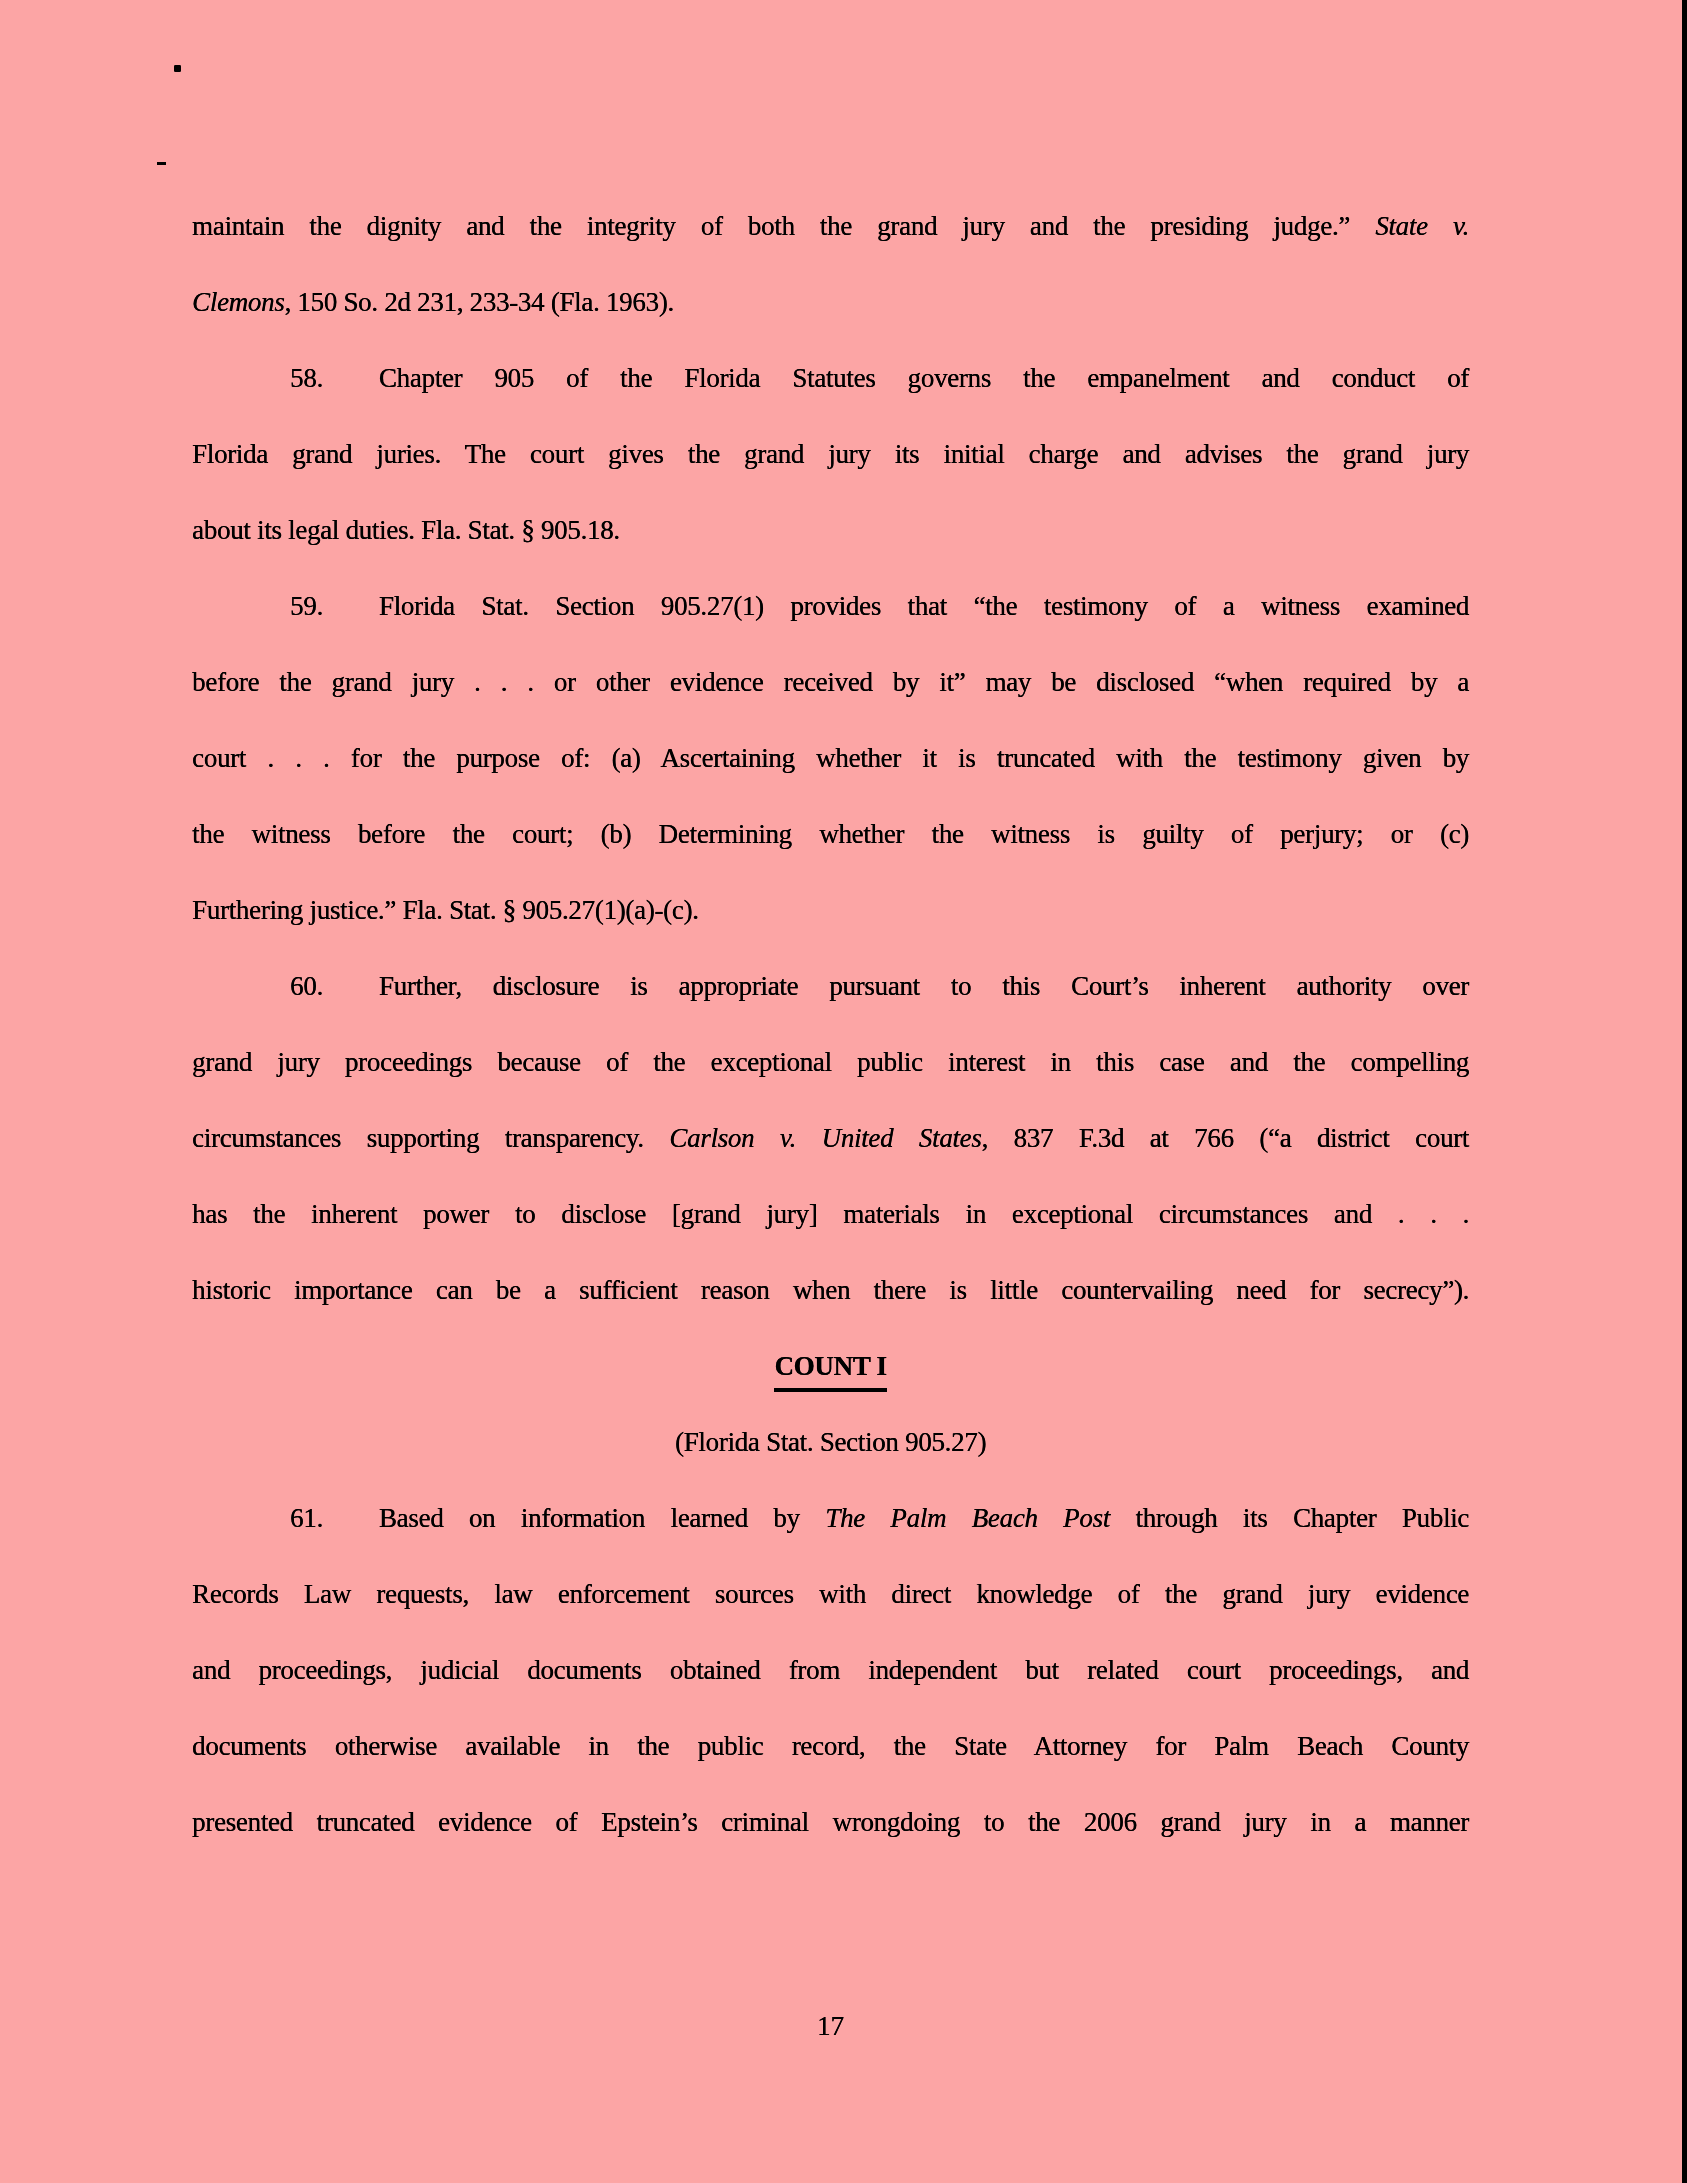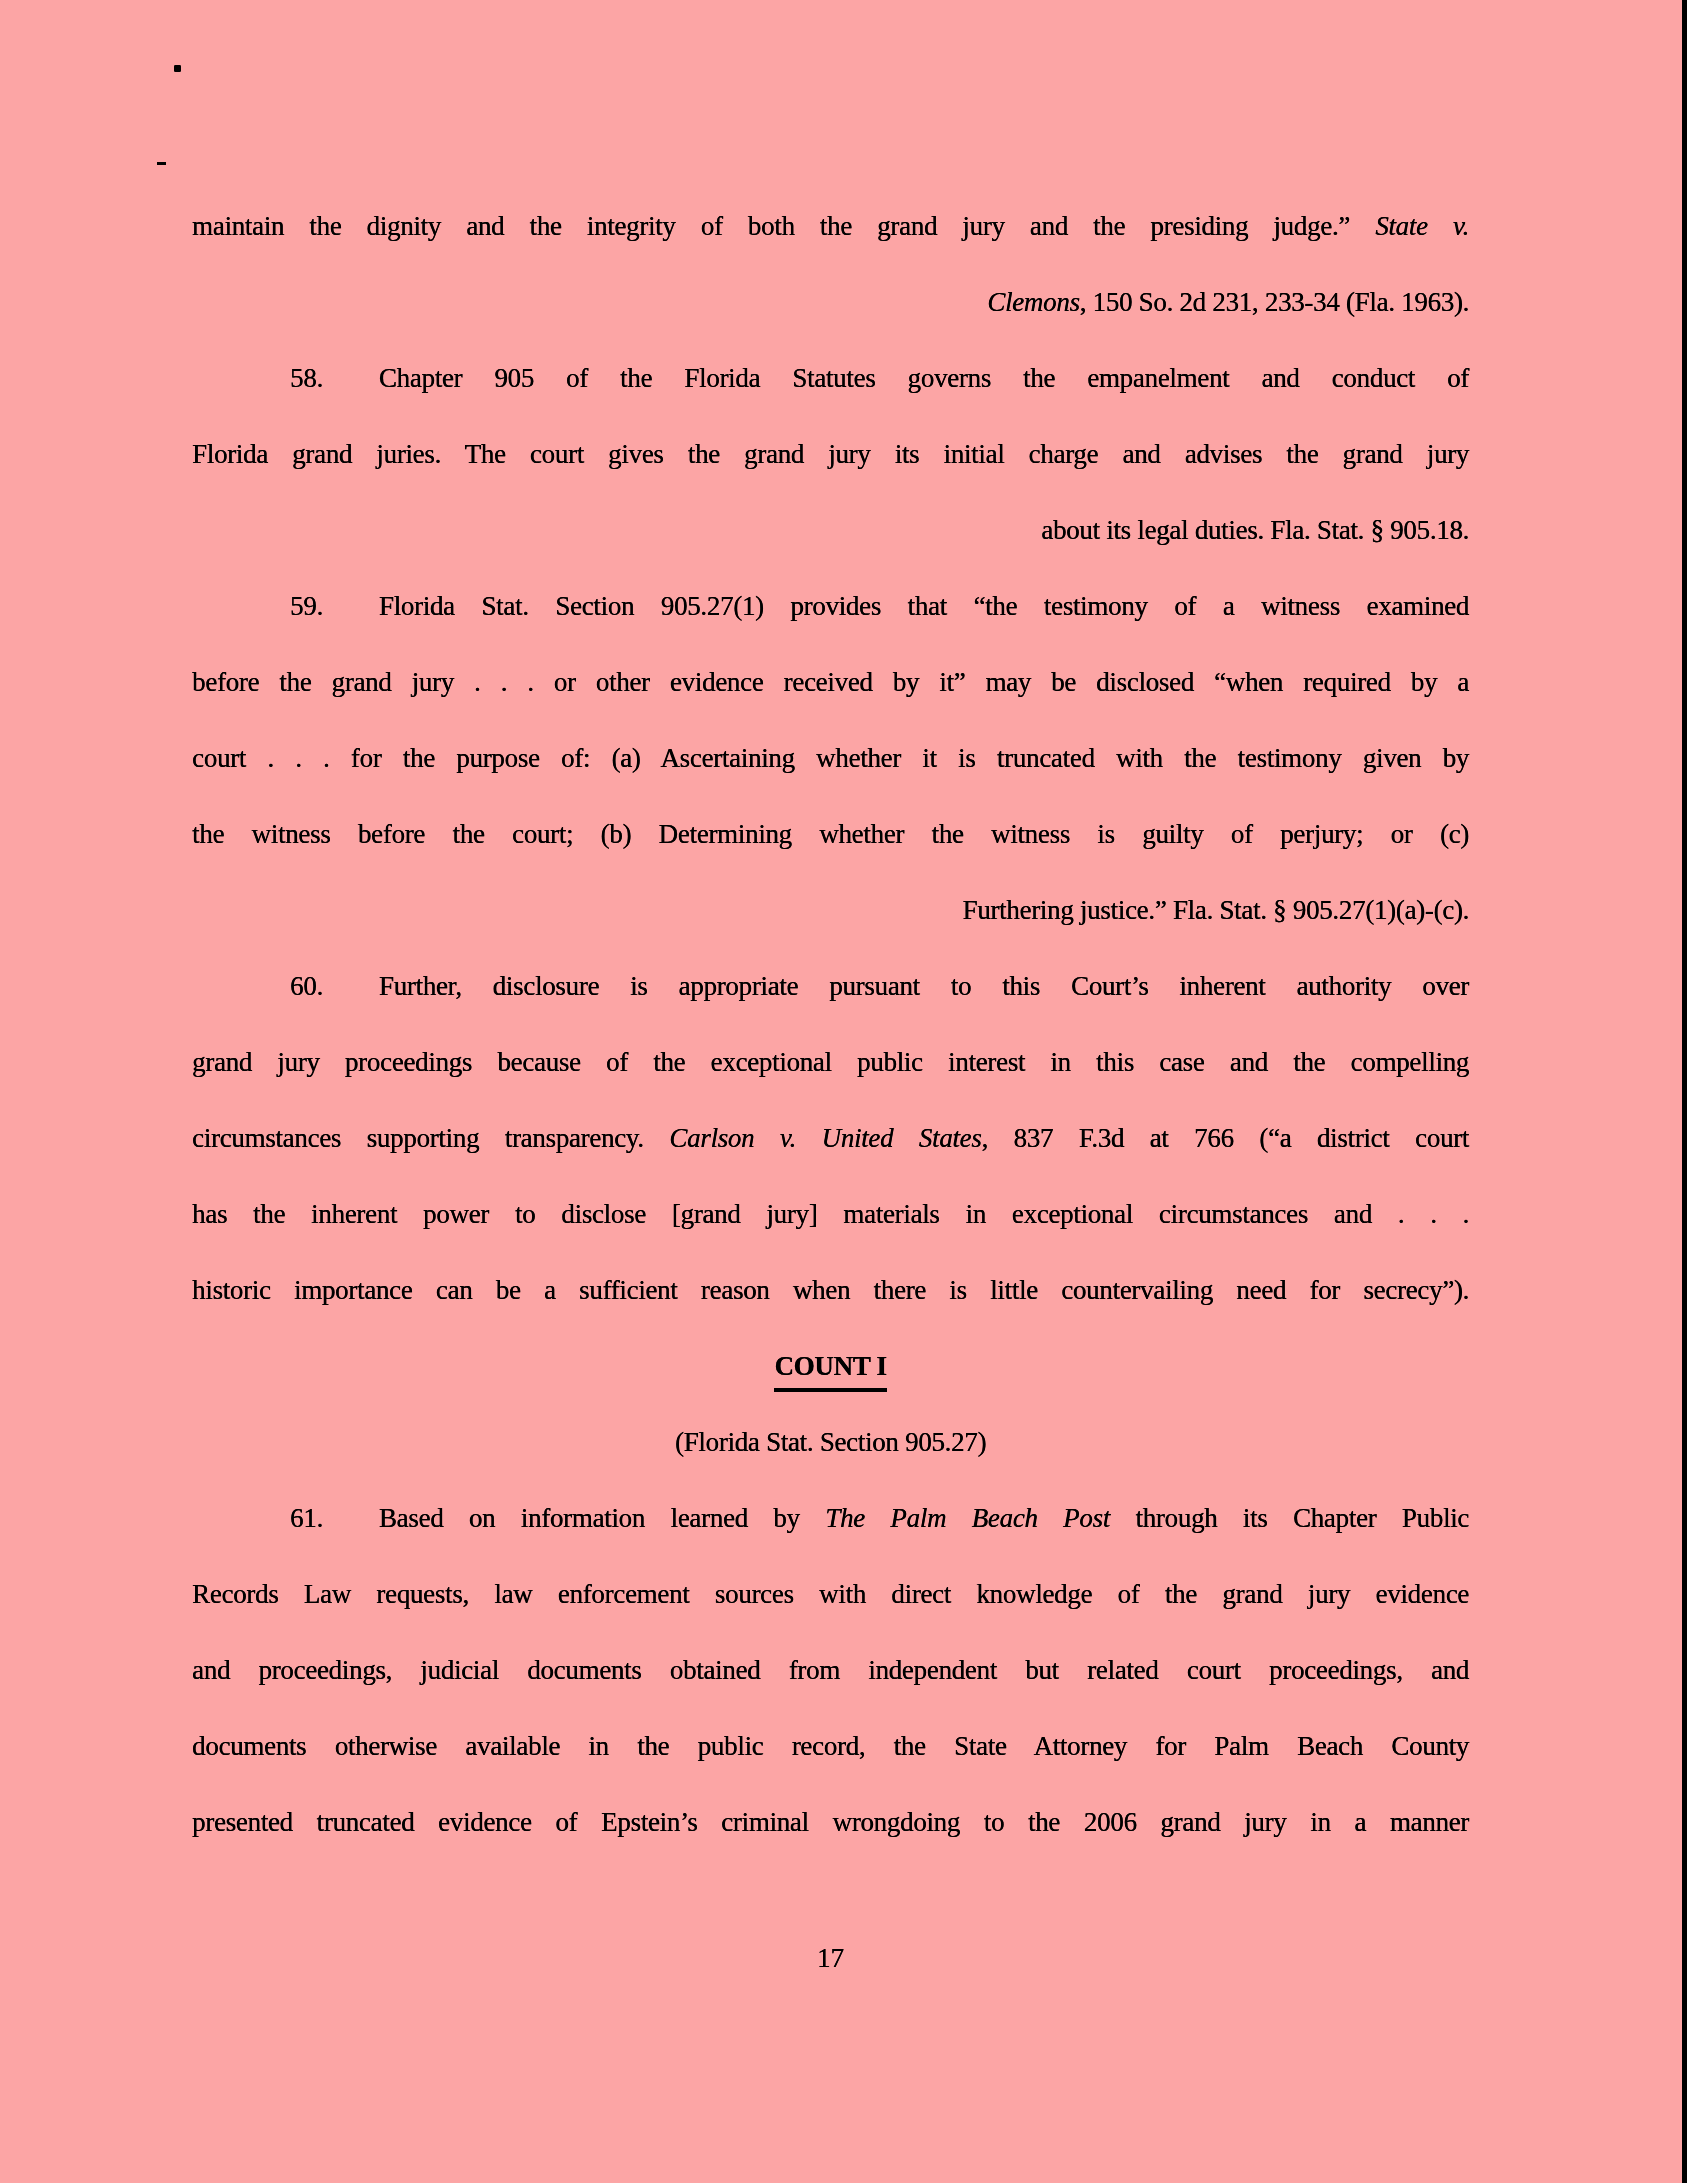--- a/index.html
+++ b/index.html
@@ -38,21 +38,21 @@
     left:192px;
     top:188px;
     width:1277px;
     font-size:27px;
     line-height:76px;
     letter-spacing:-0.3px;
     text-shadow:0.3px 0 0 #000;
   }
   .line{
     white-space:normal;
-    text-align:right;
+    text-align:left;
   }
   .line.j{
     text-align:justify;
     text-align-last:justify;
   }
   .pnum{
     margin-left:98px;
     margin-right:56px;
   }
   .line em{font-style:italic;}
@@ -67,21 +67,21 @@
     padding-bottom:2px;
     line-height:40px;
   }
   .subheading-line{
     text-align:left;
     text-align-last:center;
   }
   .footer{
     position:absolute;
     left:192px;
-    top:1920px;
+    top:1988px;
     width:1277px;
     font-size:27px;
     line-height:76px;
     text-align:center;
     text-shadow:0.3px 0 0 #000;
   }
 </style>
 </head>
 <body>
 

